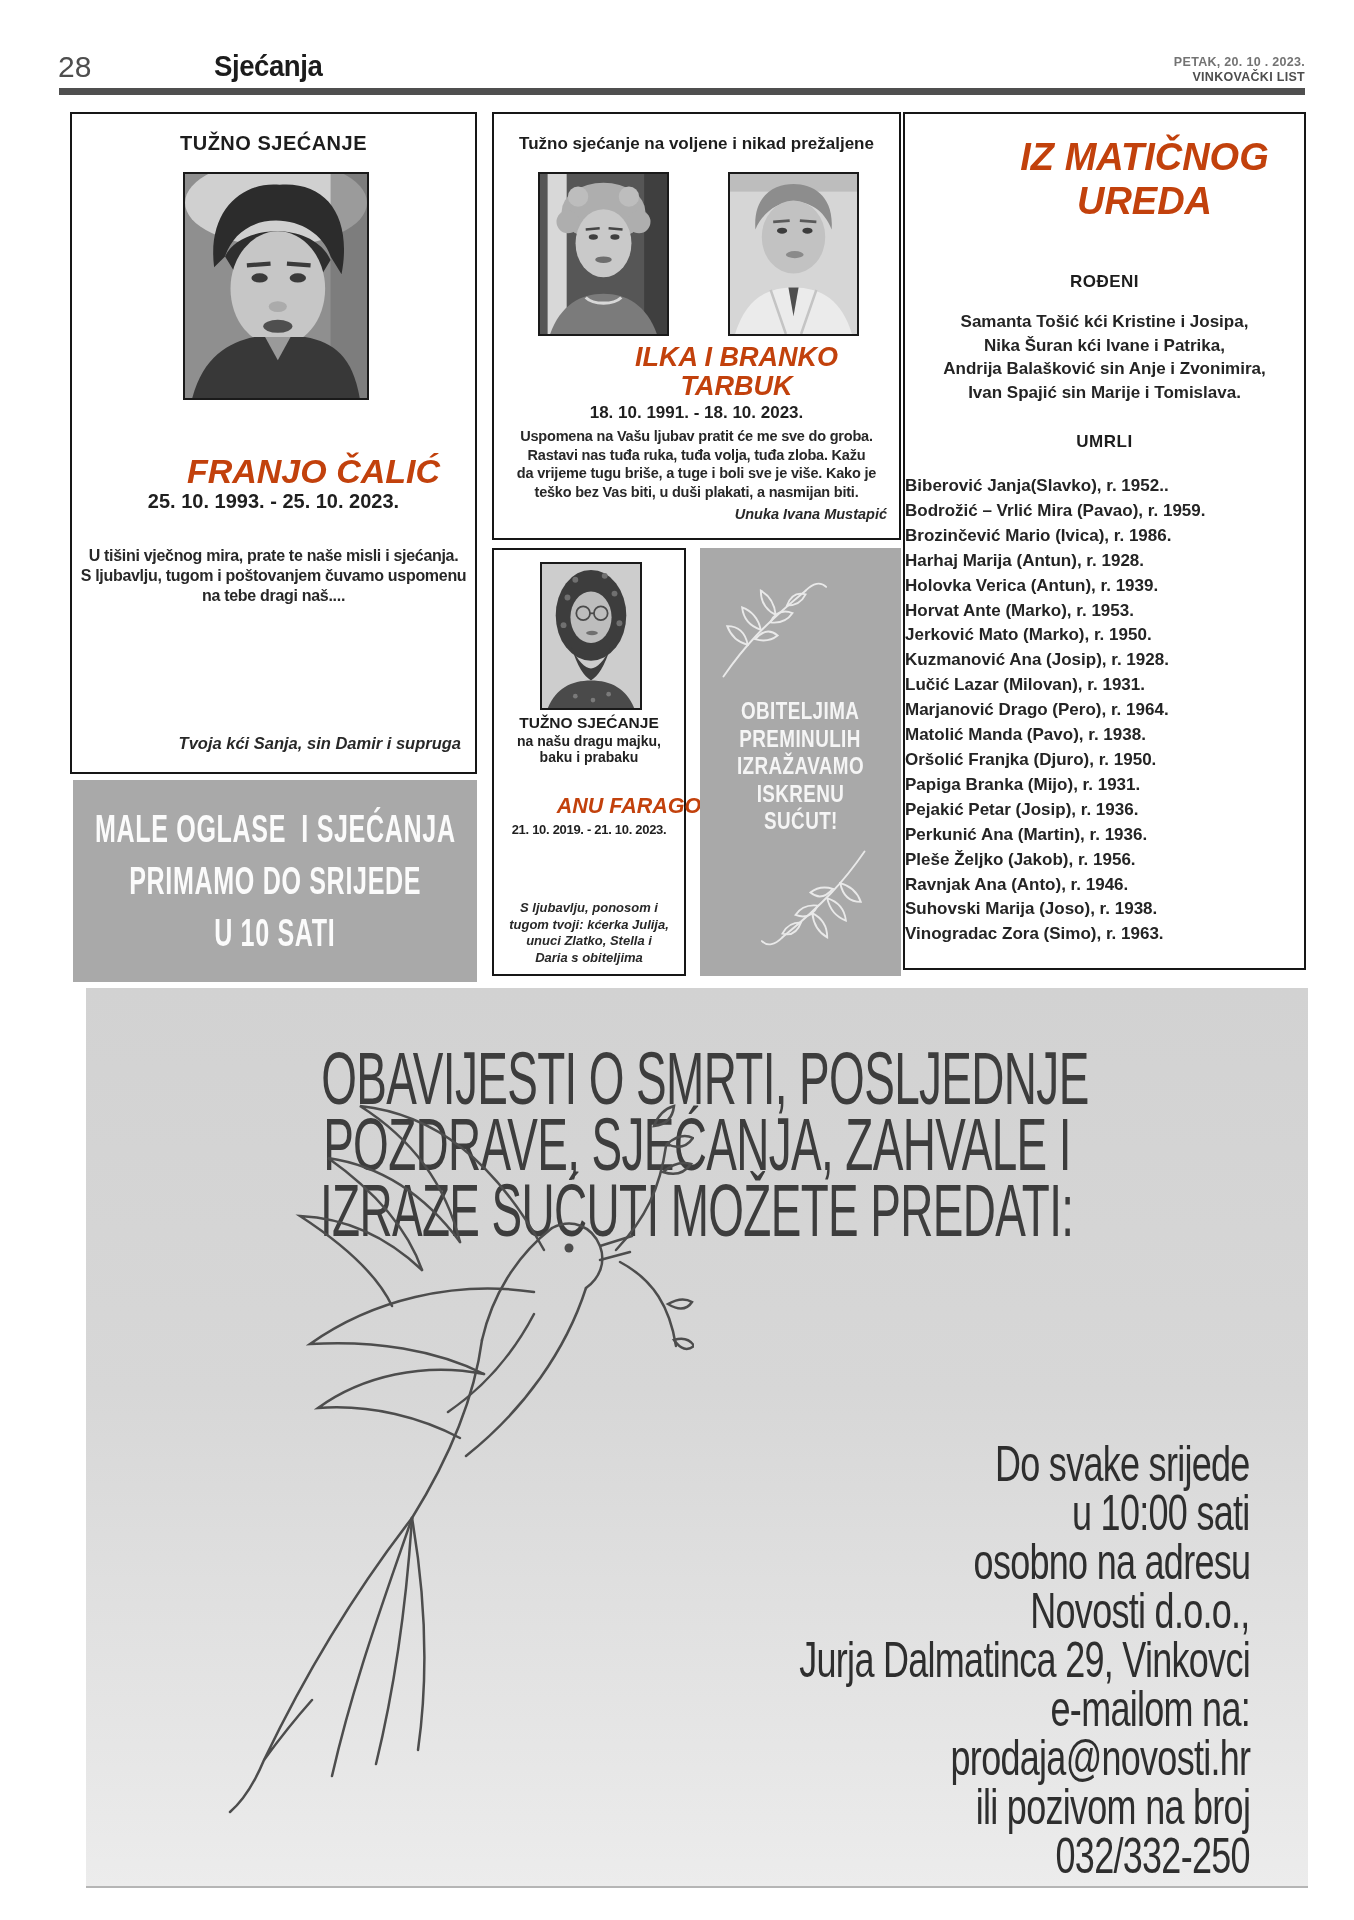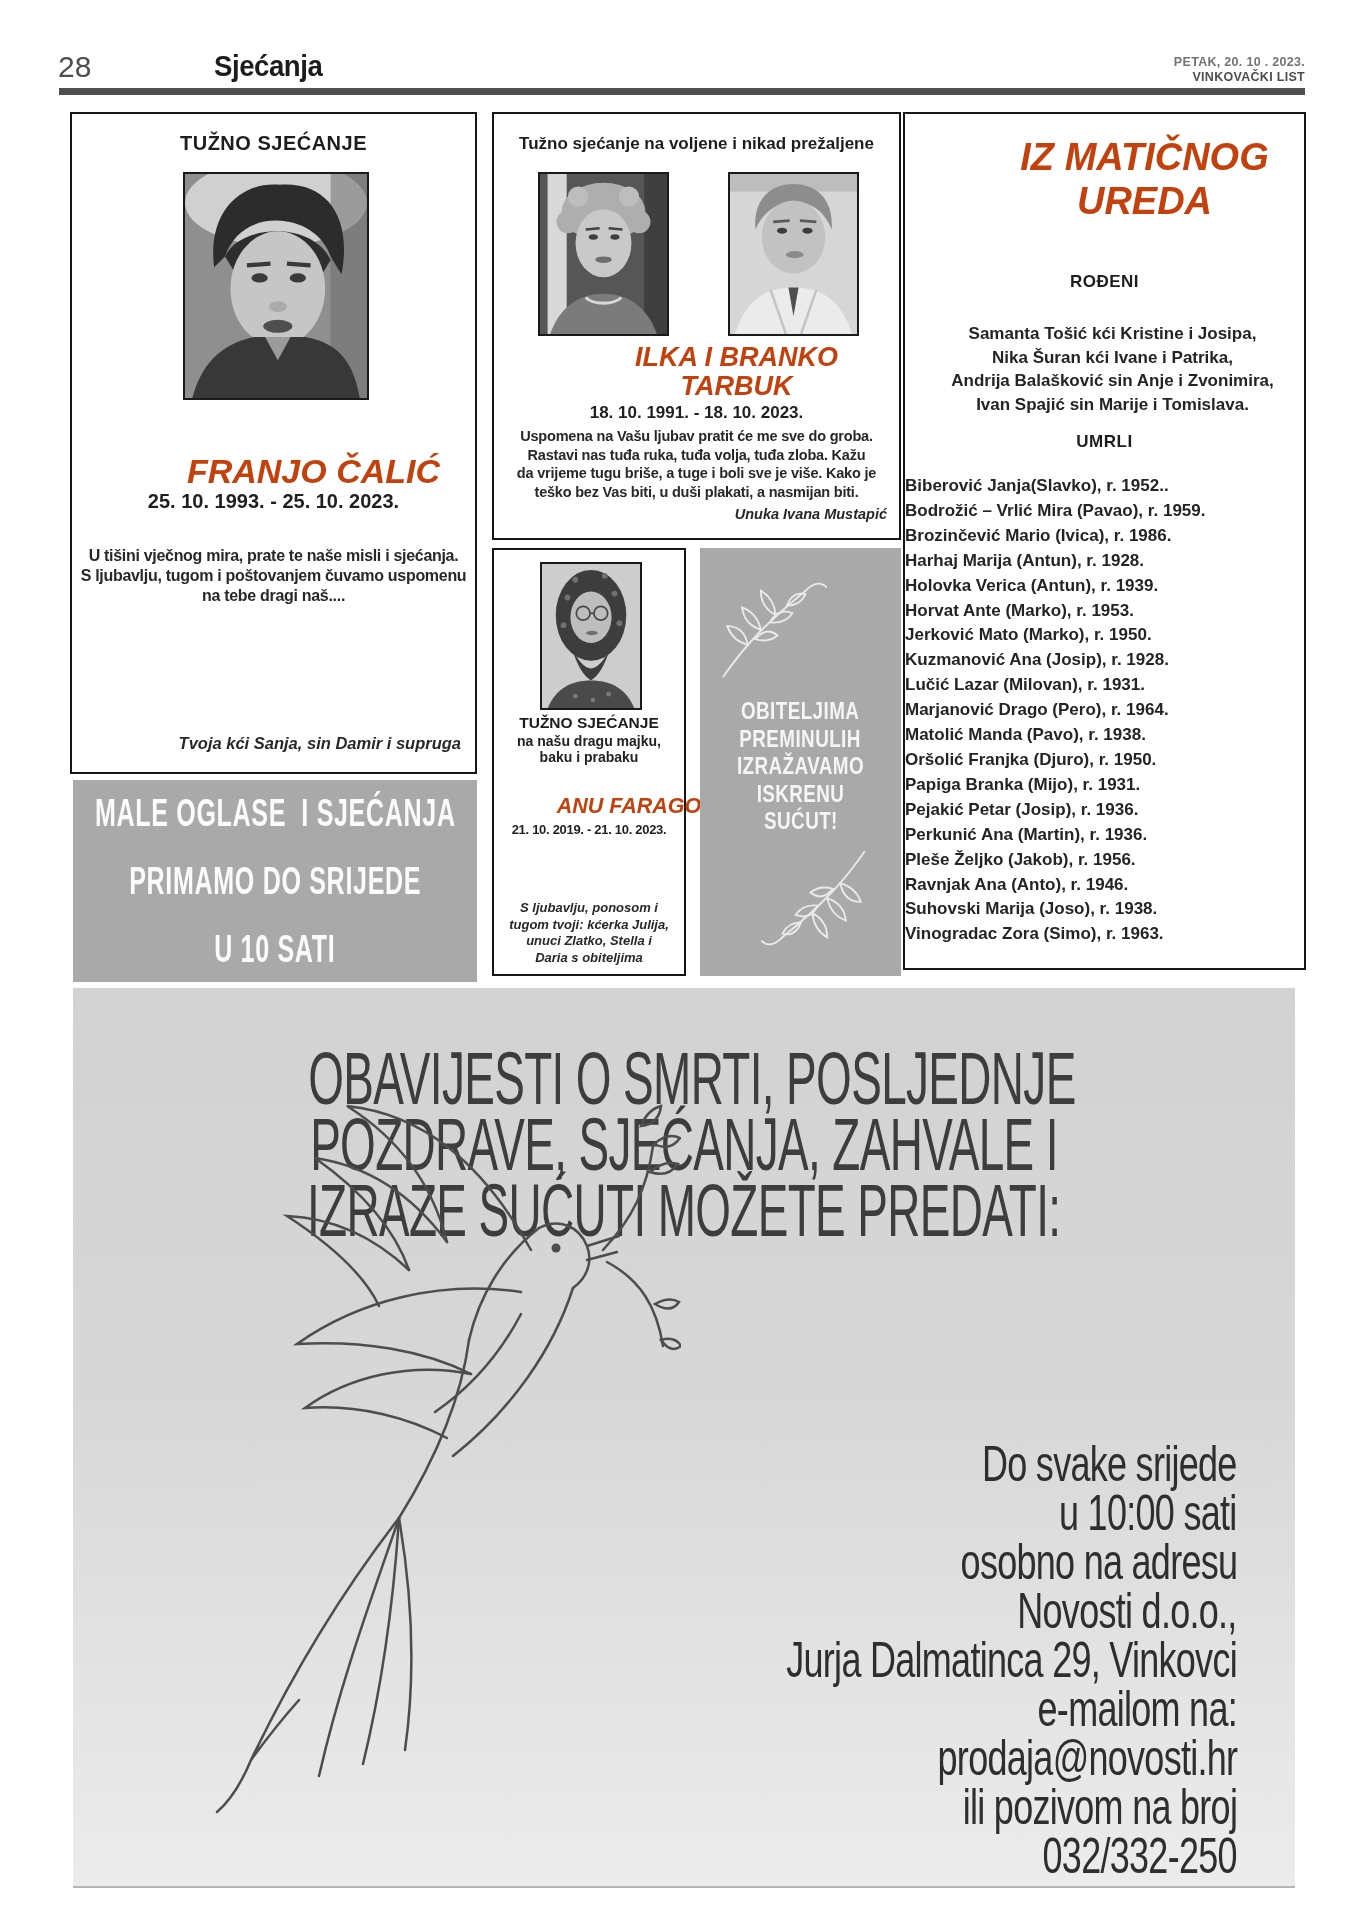--- a/index.html
+++ b/index.html
@@ -31,21 +31,21 @@
   .franjo{left:70px;top:112px;width:407px;height:662px;}
   .franjo .obit-title{top:18px;font-size:20px;letter-spacing:.5px;}
   .franjo .photo{left:111px;top:58px;width:182px;height:224px;}
   .franjo .obit-name{top:338px;font-size:34px;}
   .franjo .obit-dates{top:376px;font-size:20px;}
   .franjo .obit-body{top:432px;font-size:16px;line-height:20px;letter-spacing:-.3px;}
   .franjo .obit-sig{top:620px;right:14px;font-size:16.5px;}
 
   
   .notice{left:73px;top:780px;width:404px;height:202px;background:#a9a9a9;
-          display:flex;flex-direction:column;justify-content:center;align-items:center;gap:18px;}
+          display:flex;flex-direction:column;justify-content:center;align-items:center;gap:2px;}
   .notice .ln{display:inline-block;font-size:38px;line-height:50px;font-weight:700;color:#fbfbfb;
               transform:scaleX(.66);transform-origin:center;white-space:pre;letter-spacing:1px;}
 
   
   .tarbuk{left:492px;top:112px;width:409px;height:428px;}
   .tarbuk .obit-title{top:20px;font-size:17px;}
   .tarbuk .photo{top:58px;width:127px;height:160px;}
   .tarbuk .ph1{left:44px;} .tarbuk .ph2{left:234px;}
   .tarbuk .nm1{top:228px;font-size:27px;} .tarbuk .nm2{top:257px;font-size:27px;}
   .tarbuk .obit-dates{top:289px;font-size:17px;}
@@ -67,26 +67,26 @@
   .condo .ln{display:inline-block;font-size:23px;line-height:27.5px;font-weight:700;color:#f5f5f5;
              transform:scaleX(.82);transform-origin:center;letter-spacing:.5px;}
   .leaf-top{left:16px;top:24px;width:112px;height:112px;}
   .leaf-bot{left:60px;top:296px;width:112px;height:112px;transform:scale(-1,-1);}
 
   
   .registry{left:903px;top:112px;width:403px;height:858px;}
   .registry .t1{top:22px;font-size:38px;} .registry .t2{top:66px;font-size:38px;}
   .registry .hd{font-weight:700;font-size:17px;letter-spacing:.5px;color:#1d1d1d;}
   .registry .hd.born{top:158px;} .registry .hd.died{top:318px;}
-  .registry .blist{top:208px;padding-left:8px;} .registry .dlist{top:360px;}
+  .registry .blist{top:196px;} .registry .dlist{top:360px;}
   .registry .blist div{font-size:17px;font-weight:600;line-height:23.5px;color:#242424;text-align:center;}
   .registry .dlist div{font-size:17px;font-weight:600;line-height:24.9px;color:#242424;text-align:left;}
 
   
-  .bottom{left:73px;top:988px;width:1222px;height:900px;
+  .bottom{left:86px;top:988px;width:1222px;height:900px;
           background:linear-gradient(180deg,#d2d2d2 0%,#d7d7d7 45%,#ececec 100%);
           border-bottom:2px solid #b5b5b5;box-sizing:border-box;}
   .bottom .heading{top:58px;width:100%;text-align:center;}
   .bottom .heading .ln{display:inline-block;font-size:74px;line-height:66px;font-weight:400;color:#3d3d3d;
                        transform:scaleX(.62);transform-origin:center;white-space:pre;letter-spacing:-1px;}
   .dove{left:28px;top:112px;width:580px;height:740px;}
   .contact{right:58px;top:452px;text-align:right;}
   .contact .ln{display:block;font-size:50px;line-height:49px;color:#2e2e2e;}
   .contact .ln span{display:inline-block;transform:scaleX(.72);transform-origin:right center;letter-spacing:-1px;white-space:pre;}
 </style>

